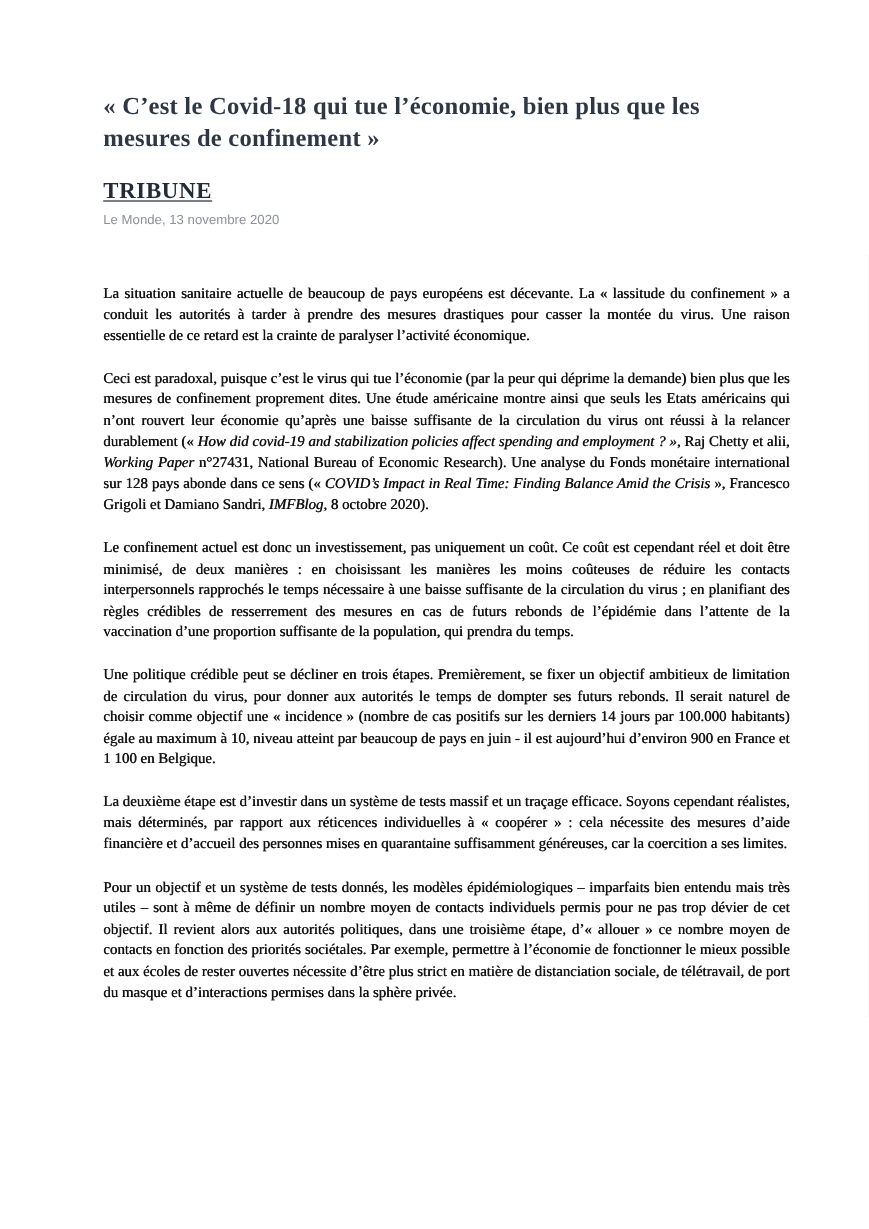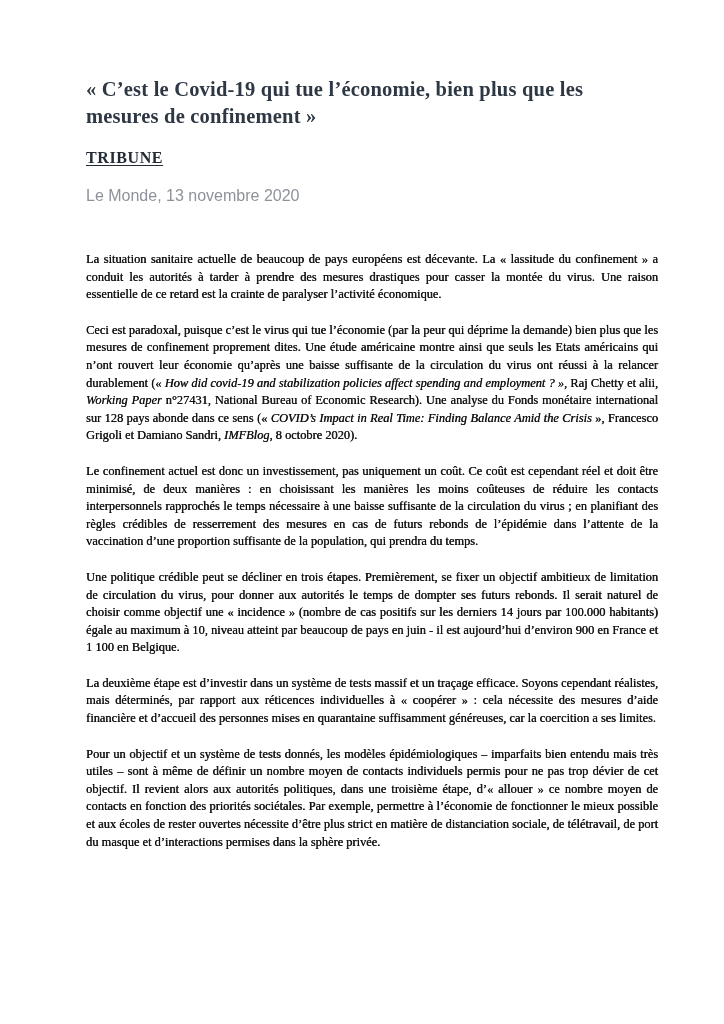--- a/index.html
+++ b/index.html
@@ -30,36 +30,36 @@
     line-height: 27px;
     letter-spacing: 0.2px;
     color: var(--title, #2e3744);
     white-space: pre-line;
   }
   .kicker {
     display: inline-block;
     margin-top: 19px;
     font-family: "Liberation Serif", serif;
     font-weight: 700;
-    font-size: 16px;
+    font-size: 19px;
     letter-spacing: 0.6px;
     color: var(--kicker, #232b36);
     text-decoration: underline;
     text-underline-offset: 2px;
   }
   .standfirst {
     margin: 18px 0 0 0;
     font-size: 13.5px;
     line-height: 19.5px;
     color: var(--standfirst, #4a4e54);
     white-space: pre-line;
   }
   .byline {
-    margin: 20px 0 0 0;
-    font-size: 16px;
+    margin: 7px 0 0 0;
+    font-size: 11px;
     color: var(--byline, #8d929a);
   }
   .article-body {
     margin-top: 46px;
   }
   .article-body p {
     margin: 0 0 18px 0;
     font-size: 12.4px;
     line-height: 17.6px;
     text-align: justify;
@@ -70,21 +70,21 @@
   }
   .article-body .it {
     font-style: italic;
   }
 </style>
 </head>
 <body>
 
 <div class="page" style="--background: #ffffff; --title: #2e3744; --kicker: #232b36; --standfirst: #4a4e54; --byline: #8d929a; --body: #141414;">
   <div class="content">
-    <h1 class="title">« C’est le Covid-19 qui tue l’économie, bien plus que les
+    <h1 class="title">« C’est le Covid-18 qui tue l’économie, bien plus que les
 mesures de confinement »</h1>
 
     <div>
       <span class="kicker">TRIBUNE</span>
     </div>
 
 
     <p class="byline">Le Monde, 13 novembre 2020</p>
 
     <div class="article-body">

